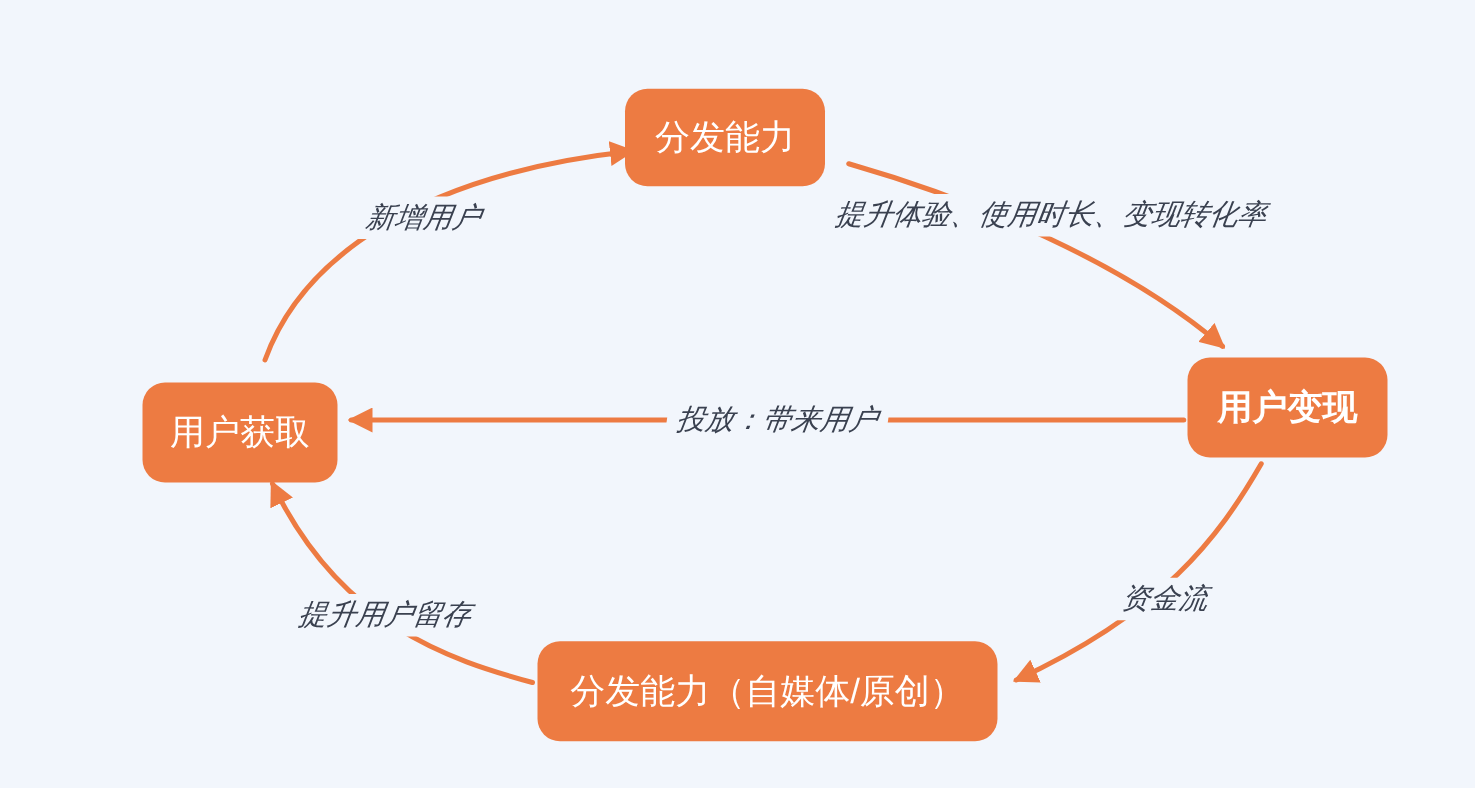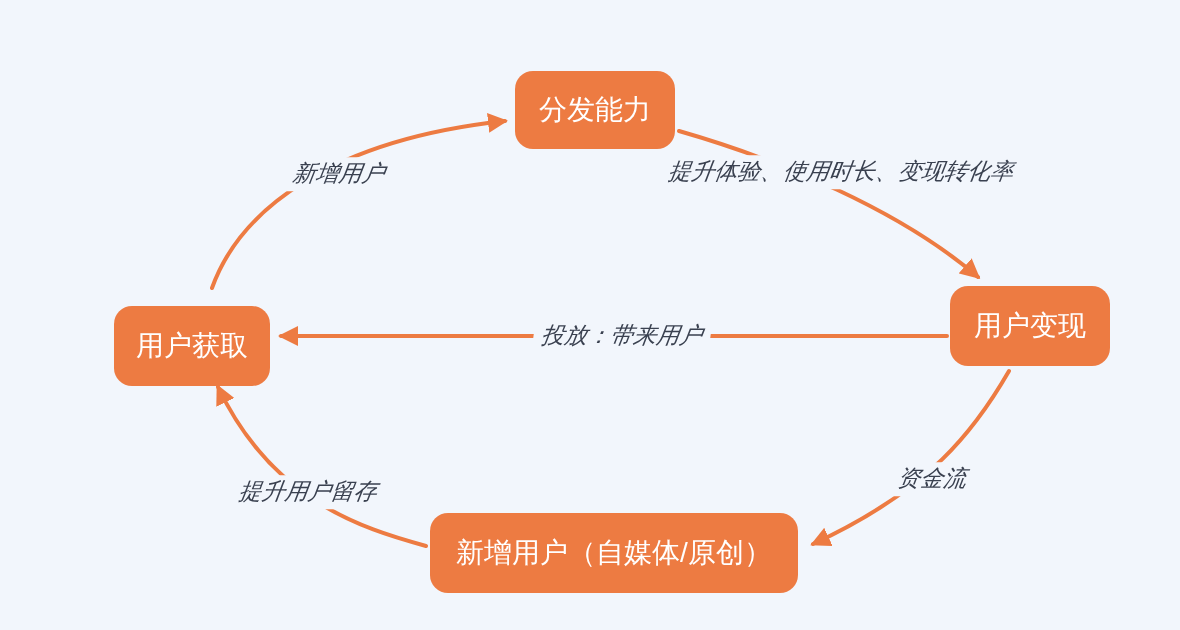--- a/index.html
+++ b/index.html
@@ -72,17 +72,17 @@
       <path class="edge-path" d="M 679 131 C 780 160 900 210 978 277" marker-end="url(#arrowhead)"></path>
       <path class="edge-path" d="M 947 336 L 281 336" marker-end="url(#arrowhead)"></path>
       <path class="edge-path" d="M 1009 371 C 975 430 930 490 813 544" marker-end="url(#arrowhead)"></path>
       <path class="edge-path" d="M 426 546 C 360 528 272 500 218 387" marker-end="url(#arrowhead)"></path>
     </svg>
 <div class="edge-label" style="left: 339px; top: 174px;">新增用户</div>
     <div class="edge-label" style="left: 841px; top: 172px;">提升体验、使用时长、变现转化率</div>
     <div class="edge-label" style="left: 622px; top: 336px;">投放：带来用户</div>
     <div class="edge-label" style="left: 932px; top: 479px;">资金流</div>
     <div class="edge-label" style="left: 308px; top: 492px;">提升用户留存</div>
-    <div class="node" style="left: 515px; top: 71px; width: 160px; height: 78px;">分发能力</div>
-    <div class="node" style="left: 950px; top: 286px; width: 160px; height: 80px;">用户变现</div>
+    <div class="node" style="left: 500px; top: 71px; width: 160px; height: 78px;">分发能力</div>
+    <div class="node" style="left: 950px; top: 286px; width: 160px; height: 80px; font-weight: bold;">用户变现</div>
     <div class="node" style="left: 114px; top: 306px; width: 156px; height: 80px;">用户获取</div>
-    <div class="node" style="left: 430px; top: 513px; width: 368px; height: 80px;">新增用户（自媒体/原创）</div>
+    <div class="node" style="left: 430px; top: 513px; width: 368px; height: 80px;">分发能力（自媒体/原创）</div>
   </div>
 
 </body></html>

